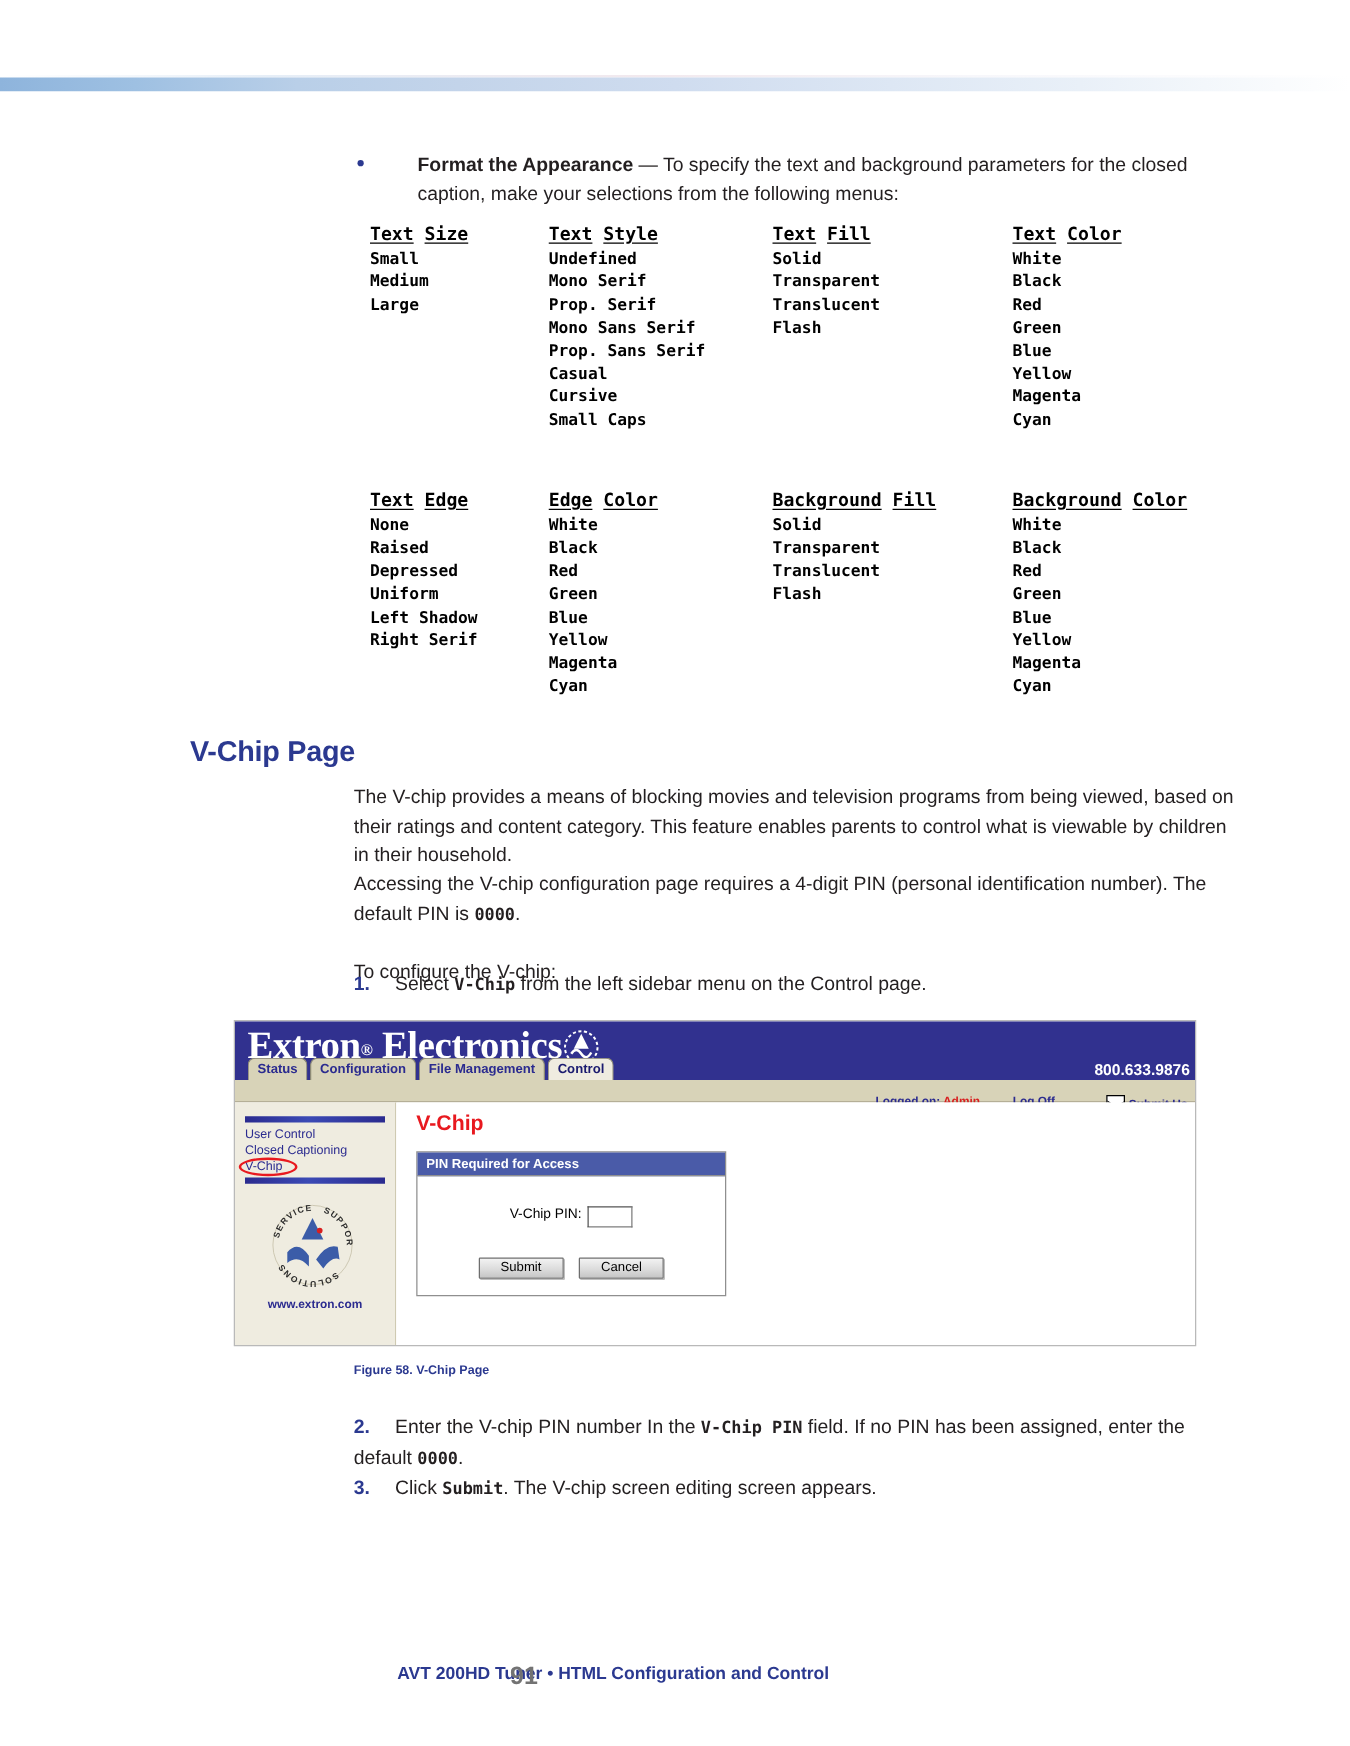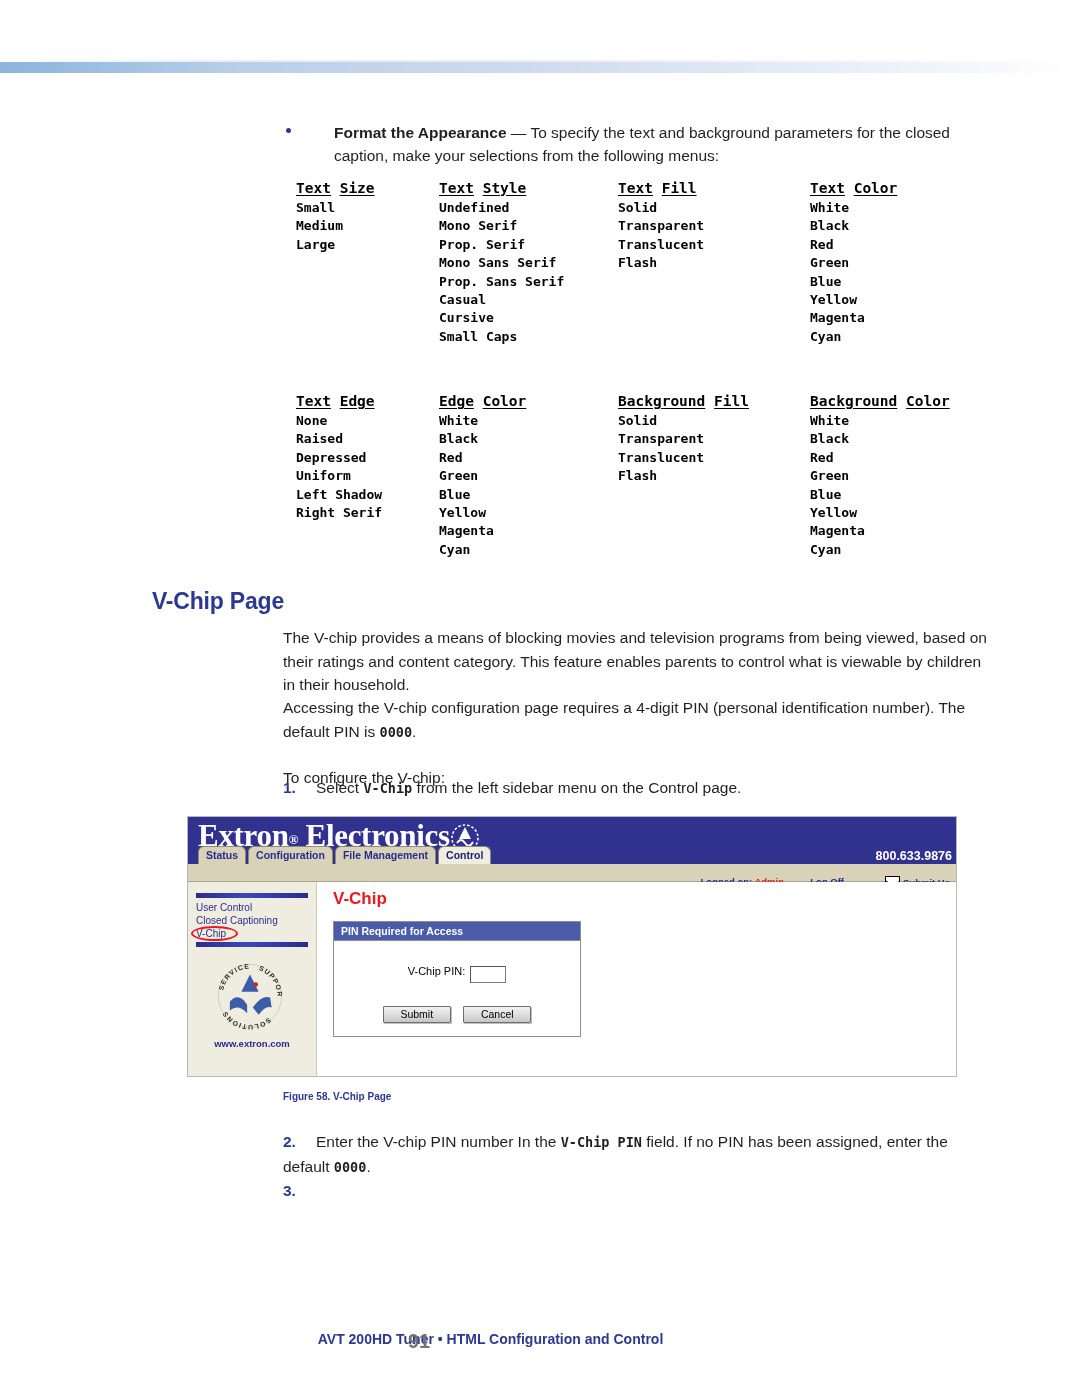--- a/index.html
+++ b/index.html
@@ -644,18 +644,19 @@
   <span class="num">Figure 58.</span><span class="cap"> V-Chip Page</span>
 </div>
 
 <div class="step s2">
   <span class="num">2.</span>
   <span class="body"><span>Enter the V-chip PIN number In the </span><span class="mono-inline">V-Chip PIN</span><span> field. If no PIN has been assigned, enter the default </span><span class="mono-inline">0000</span><span>.</span></span>
 </div>
 
 <div class="step s3">
   <span class="num">3.</span>
+  <span class="body"><span>Click </span><span class="mono-inline">Submit</span><span>. The V-chip screen editing screen appears.</span></span>
 </div>
 
 <div class="footer">
   <div class="footer-inner">AVT 200HD Tuner • HTML Configuration and Control</div>
   <div class="footer-page">91</div>
 </div>
 
 </body></html>

